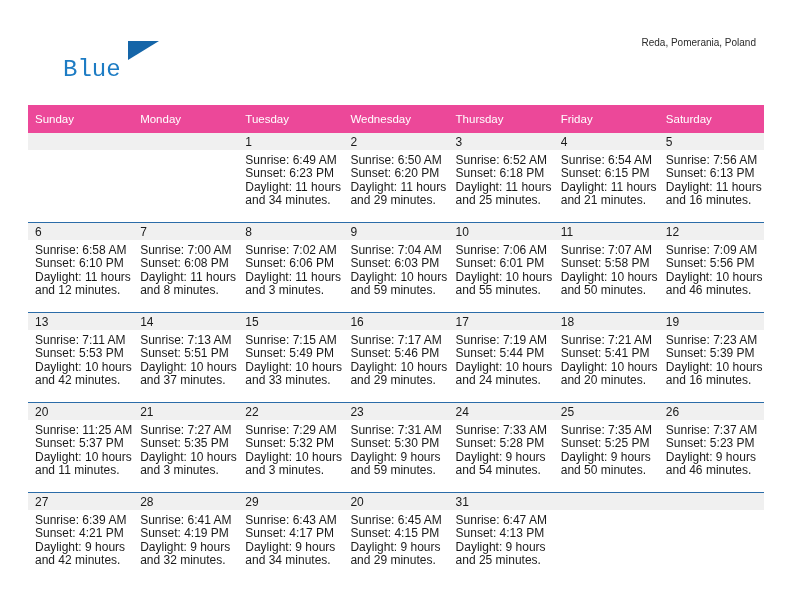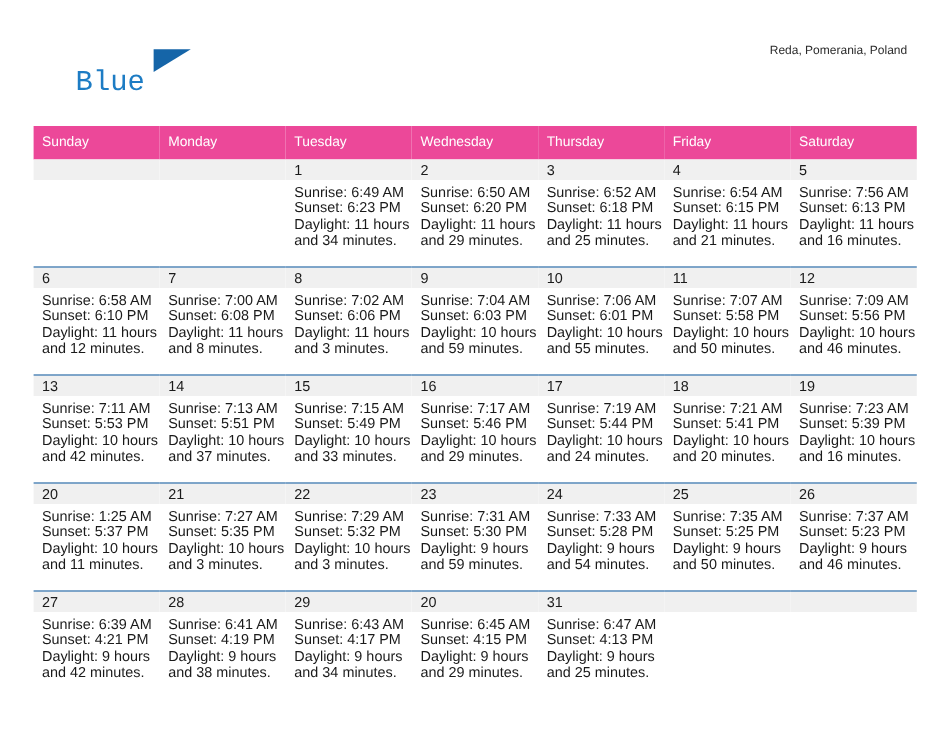--- a/index.html
+++ b/index.html
@@ -346,21 +346,21 @@
               <div>Sunset: 5:39 PM</div>
               <div>Daylight: 10 hours</div>
               <div>and 16 minutes.</div>
             </div>
           </td>
         </tr>
         <tr class="week-row">
           <td class="day-cell">
             <div class="daynum-bar">20</div>
             <div class="cell-body">
-              <div>Sunrise: 1:25 AM</div>
+              <div>Sunrise: 11:25 AM</div>
               <div>Sunset: 5:37 PM</div>
               <div>Daylight: 10 hours</div>
               <div>and 11 minutes.</div>
             </div>
           </td>
           <td class="day-cell">
             <div class="daynum-bar">21</div>
             <div class="cell-body">
               <div>Sunrise: 7:27 AM</div>
               <div>Sunset: 5:35 PM</div>
@@ -423,21 +423,21 @@
               <div>Daylight: 9 hours</div>
               <div>and 42 minutes.</div>
             </div>
           </td>
           <td class="day-cell">
             <div class="daynum-bar">28</div>
             <div class="cell-body">
               <div>Sunrise: 6:41 AM</div>
               <div>Sunset: 4:19 PM</div>
               <div>Daylight: 9 hours</div>
-              <div>and 38 minutes.</div>
+              <div>and 32 minutes.</div>
             </div>
           </td>
           <td class="day-cell">
             <div class="daynum-bar">29</div>
             <div class="cell-body">
               <div>Sunrise: 6:43 AM</div>
               <div>Sunset: 4:17 PM</div>
               <div>Daylight: 9 hours</div>
               <div>and 34 minutes.</div>
             </div>

